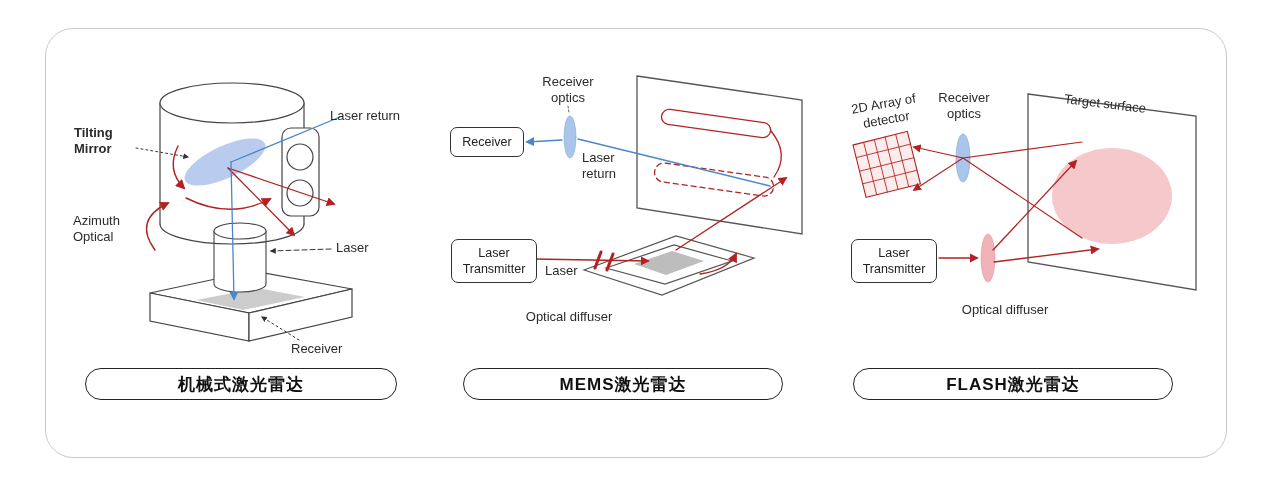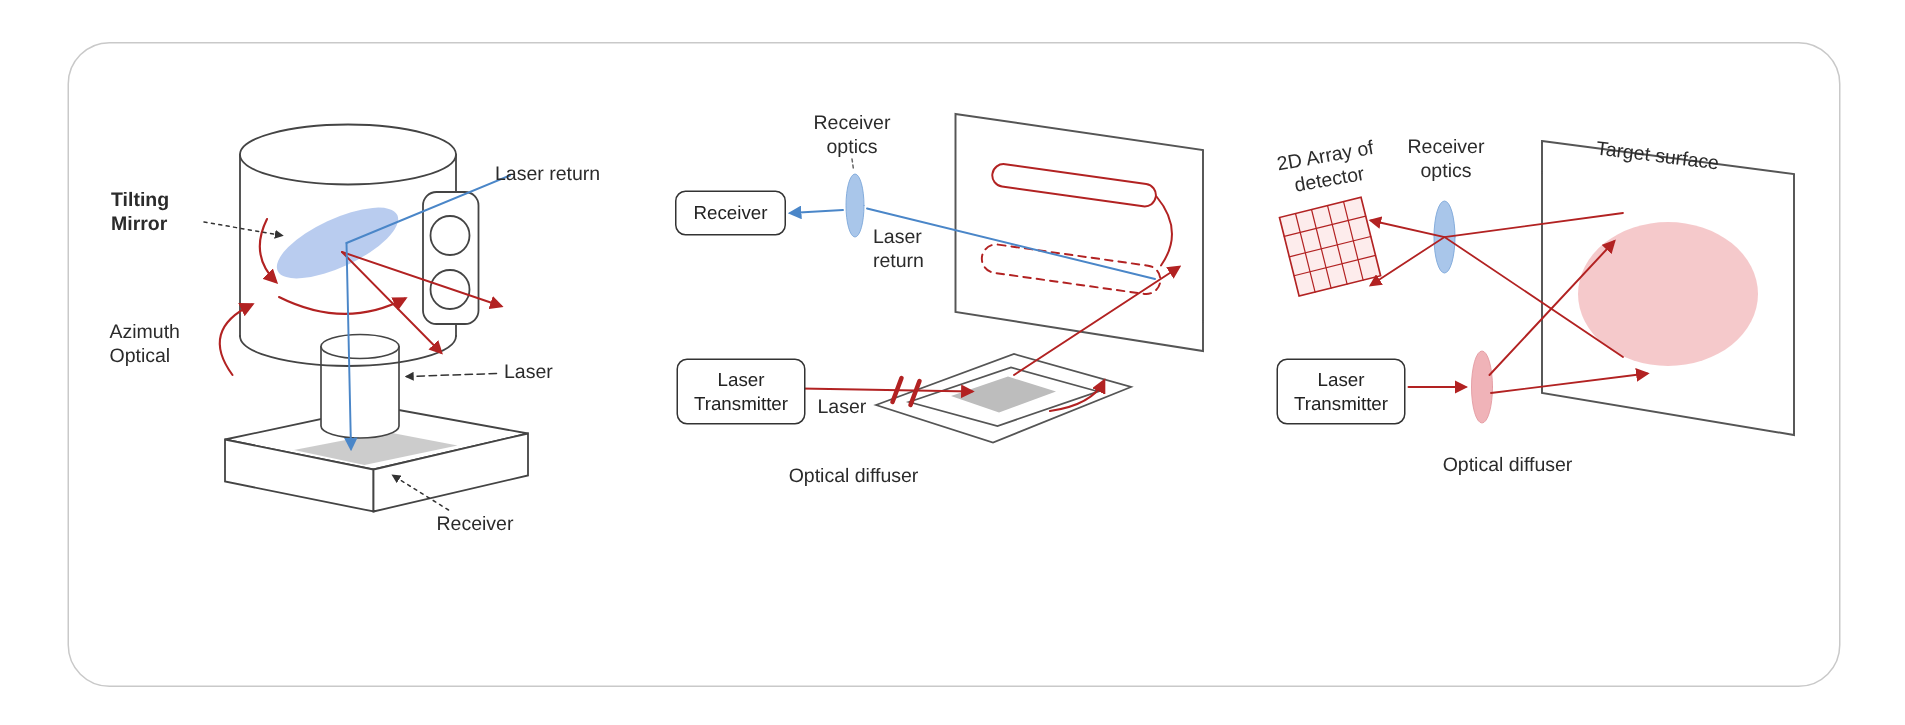--- a/index.html
+++ b/index.html
@@ -157,32 +157,35 @@
     </g>
   </svg>
 
   <div class="lbl" style="left:74px;top:125px;width:60px;font-weight:bold;">Tilting
 Mirror</div>
   <div class="lbl" style="left:330px;top:108px;white-space:nowrap;">Laser return</div>
   <div class="lbl" style="left:73px;top:213px;width:70px;">Azimuth
 Optical</div>
   <div class="lbl" style="left:336px;top:240px;">Laser</div>
   <div class="lbl" style="left:291px;top:341px;">Receiver</div>
+  <div class="caption-pill" style="left:85px;width:310px;">机械式激光雷达</div>
 
   <div class="lbl center" style="left:528px;top:74px;width:80px;">Receiver
 optics</div>
   <div class="diagram-box" style="left:450px;top:127px;width:72px;height:28px;">Receiver</div>
   <div class="lbl" style="left:582px;top:150px;width:55px;">Laser
 return</div>
   <div class="diagram-box" style="left:451px;top:239px;width:84px;height:42px;">Laser
 Transmitter</div>
   <div class="lbl" style="left:545px;top:263px;">Laser</div>
   <div class="lbl center" style="left:517px;top:309px;width:104px;">Optical diffuser</div>
+  <div class="caption-pill" style="left:463px;width:318px;">MEMS激光雷达</div>
 
   <div class="lbl center rot-m10" style="left:843px;top:96px;width:84px;">2D Array of
 detector</div>
   <div class="lbl center" style="left:925px;top:90px;width:78px;">Receiver
 optics</div>
   <div class="lbl center rot-p7" style="left:1050px;top:96px;width:110px;white-space:nowrap;">Target surface</div>
   <div class="diagram-box" style="left:851px;top:239px;width:84px;height:42px;">Laser
 Transmitter</div>
   <div class="lbl center" style="left:953px;top:302px;width:104px;">Optical diffuser</div>
+  <div class="caption-pill" style="left:853px;width:318px;">FLASH激光雷达</div>
 </div>
 
 </body></html>

